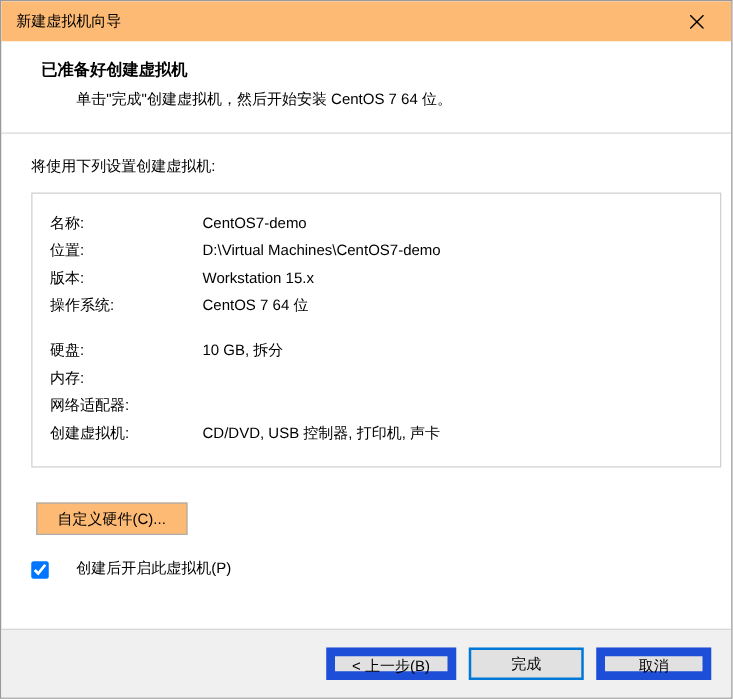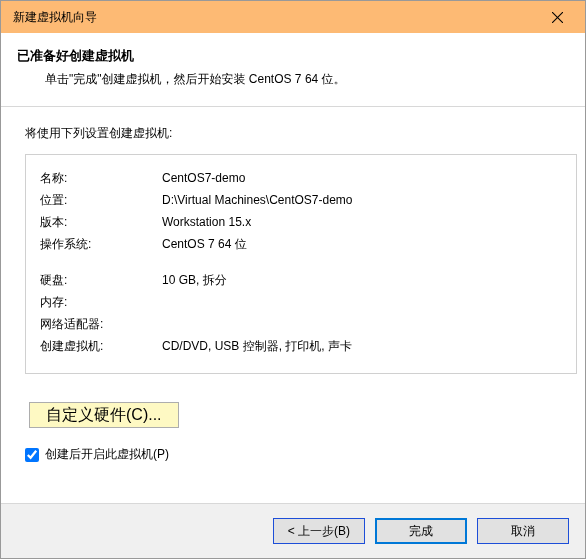--- a/index.html
+++ b/index.html
@@ -24,21 +24,21 @@
     .close-btn {
       width: 40px;
       height: 28px;
       display: flex;
       align-items: center;
       justify-content: center;
       cursor: default;
     }
     .close-btn svg { width: 11px; height: 11px; }
     .header {
-      padding: 14px 28px 18px 16px;
+      padding: 14px 28px 18px 32px;
     }
     .header h1 {
       font-size: 13px;
       font-weight: bold;
       margin-bottom: 6px;
     }
     .header p {
       font-size: 12px;
       padding-left: 28px;
     }
@@ -63,48 +63,48 @@
     }
     .row .label {
       width: 122px;
       flex-shrink: 0;
     }
     .row .value { flex: 1; }
     .gap { height: 14px; }
     .customize-btn {
       height: 26px;
       padding: 0 16px;
-      background: #fef9c3;
+      background: #fdba74;
       border: 1px solid #adadad;
       font-family: inherit;
-      font-size: 16px;
+      font-size: 12px;
       cursor: default;
       margin-left: 4px;
     }
     .checkbox-row {
       display: flex;
-      align-items: center;
+      align-items: flex-end;
       margin-top: 18px;
-      gap: 6px;
+      gap: 22px;
     }
     .checkbox-row input { width: 14px; height: 14px; }
     .footer {
       border-top: 1px solid #d8d8d8;
       padding: 14px 16px;
       display: flex;
       justify-content: flex-end;
       gap: 10px;
       background: #f0f0f0;
     }
     .footer button {
       height: 26px;
       min-width: 92px;
       padding: 0 14px;
       background: #e1e1e1;
-      border: 1px solid #1d4ed8;
+      border: 7px solid #1d4ed8;
       font-family: inherit;
       font-size: 12px;
       cursor: default;
     }
     .footer button.primary {
       border: 2px solid #0078d7;
       background: #e1e1e1;
     }
   </style>
 </head>

